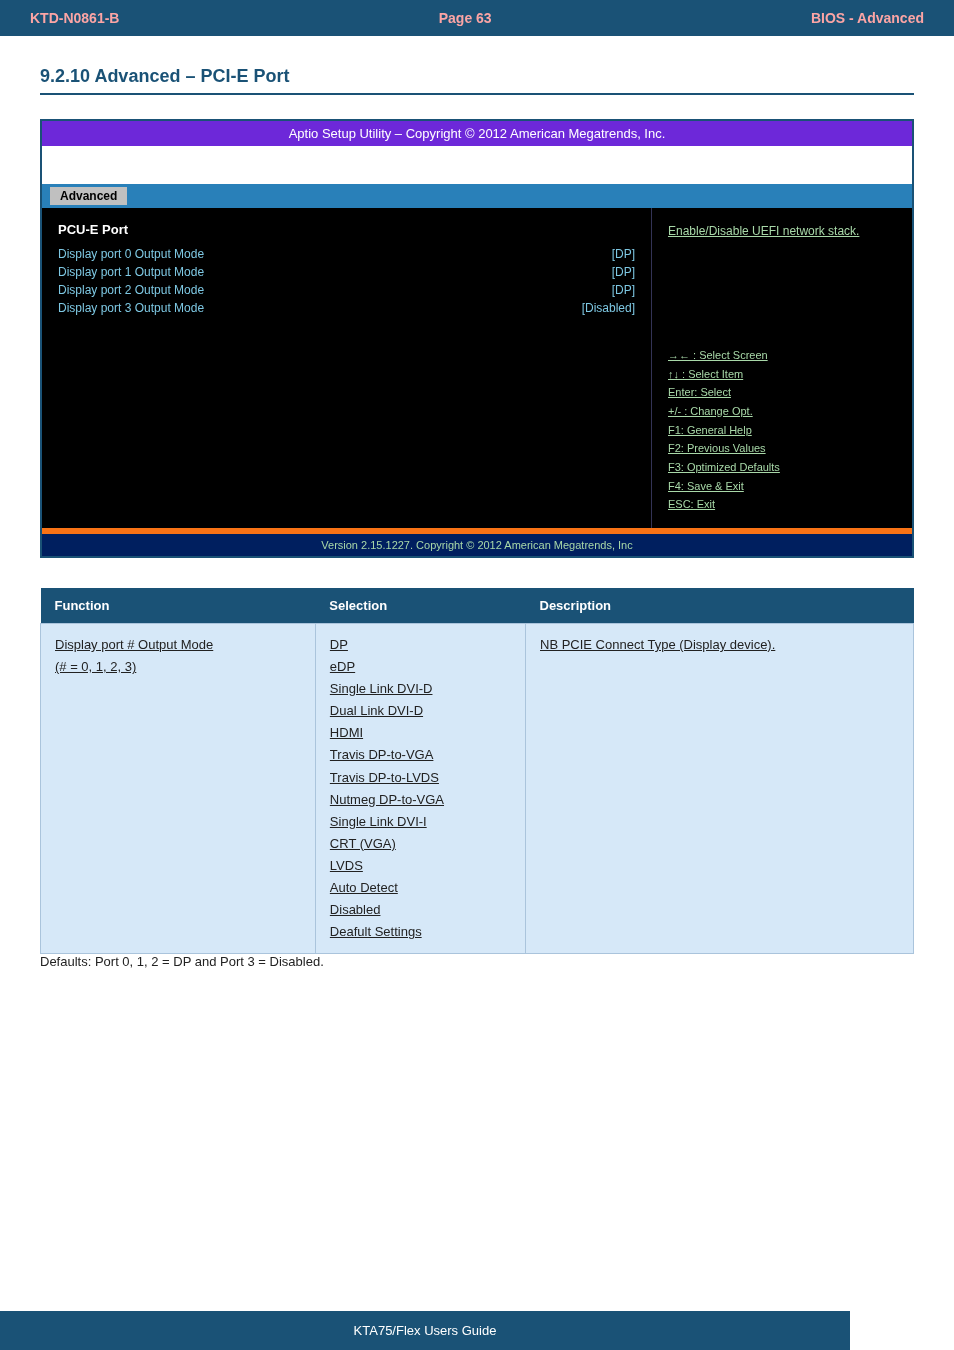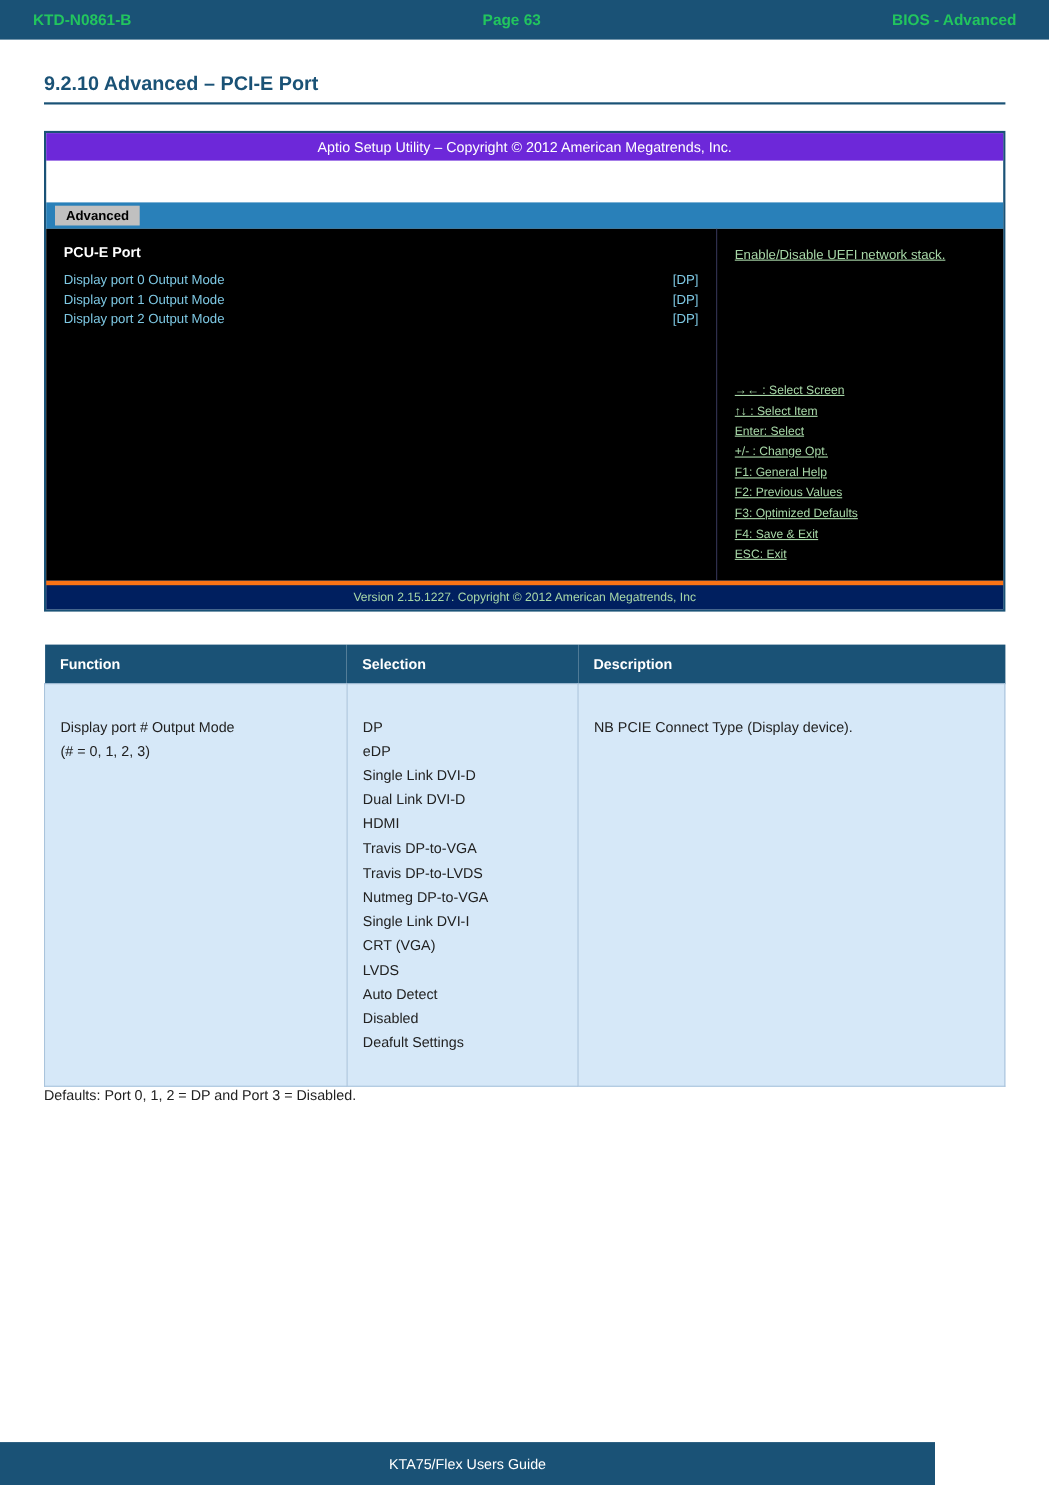--- a/index.html
+++ b/index.html
@@ -11,21 +11,21 @@
       background: #fff;
       color: #222;
     }
 
     
     .page-header {
       display: flex;
       justify-content: space-between;
       align-items: center;
       background: #1a5276;
-      color: #22c55e;
+      color: #fca5a5;
       padding: 10px 30px;
       font-size: 14px;
       font-weight: bold;
     }
     .page-header .center { text-align: center; }
 
     
     .main-content {
       padding: 30px 40px;
     }
@@ -122,21 +122,21 @@
       color: #a8d8a8;
       line-height: 1.7;
     }
 
     .bios-footer {
       background: #001f5f;
       color: #a8d8a8;
       text-align: center;
       padding: 5px;
       font-size: 11px;
-      border-top: 4px solid #f97316;
+      border-top: 6px solid #f97316;
     }
 
     
     .data-table {
       width: 100%;
       border-collapse: collapse;
       font-size: 13px;
     }
 
     .data-table thead tr {
@@ -149,23 +149,24 @@
       text-align: left;
       font-weight: bold;
     }
 
     .data-table tbody tr {
       background: #d6e8f8;
       vertical-align: top;
     }
 
     .data-table tbody td {
-      padding: 28px 14px;
+      padding: 10px 14px;
       border: 1px solid #aac4dc;
       line-height: 1.7;
+      text-decoration: underline;
     }
 
     .defaults-text {
       font-size: 13px;
       margin-bottom: 30px;
       color: #222;
     }
 
     
     .page-footer {
@@ -205,20 +206,24 @@
               <span class="label">Display port 0 Output Mode</span>
               <span class="value">[DP]</span>
             </div>
             <div class="bios-row">
               <span class="label">Display port 1 Output Mode</span>
               <span class="value">[DP]</span>
             </div>
             <div class="bios-row">
               <span class="label">Display port 2 Output Mode</span>
               <span class="value">[DP]</span>
+            </div>
+            <div class="bios-row">
+              <span class="label">Display port 3 Output Mode</span>
+              <span class="value">[Disabled]</span>
             </div>
           </div>
       </div>
       <div class="bios-right">
         <div class="bios-help-text">Enable/Disable UEFI network stack.</div>
         <div class="bios-keys" id="bios-keys-container">
             <div>→← : Select Screen</div>
             <div>↑↓ : Select Item</div>
             <div>Enter: Select</div>
             <div>+/- : Change Opt.</div>

